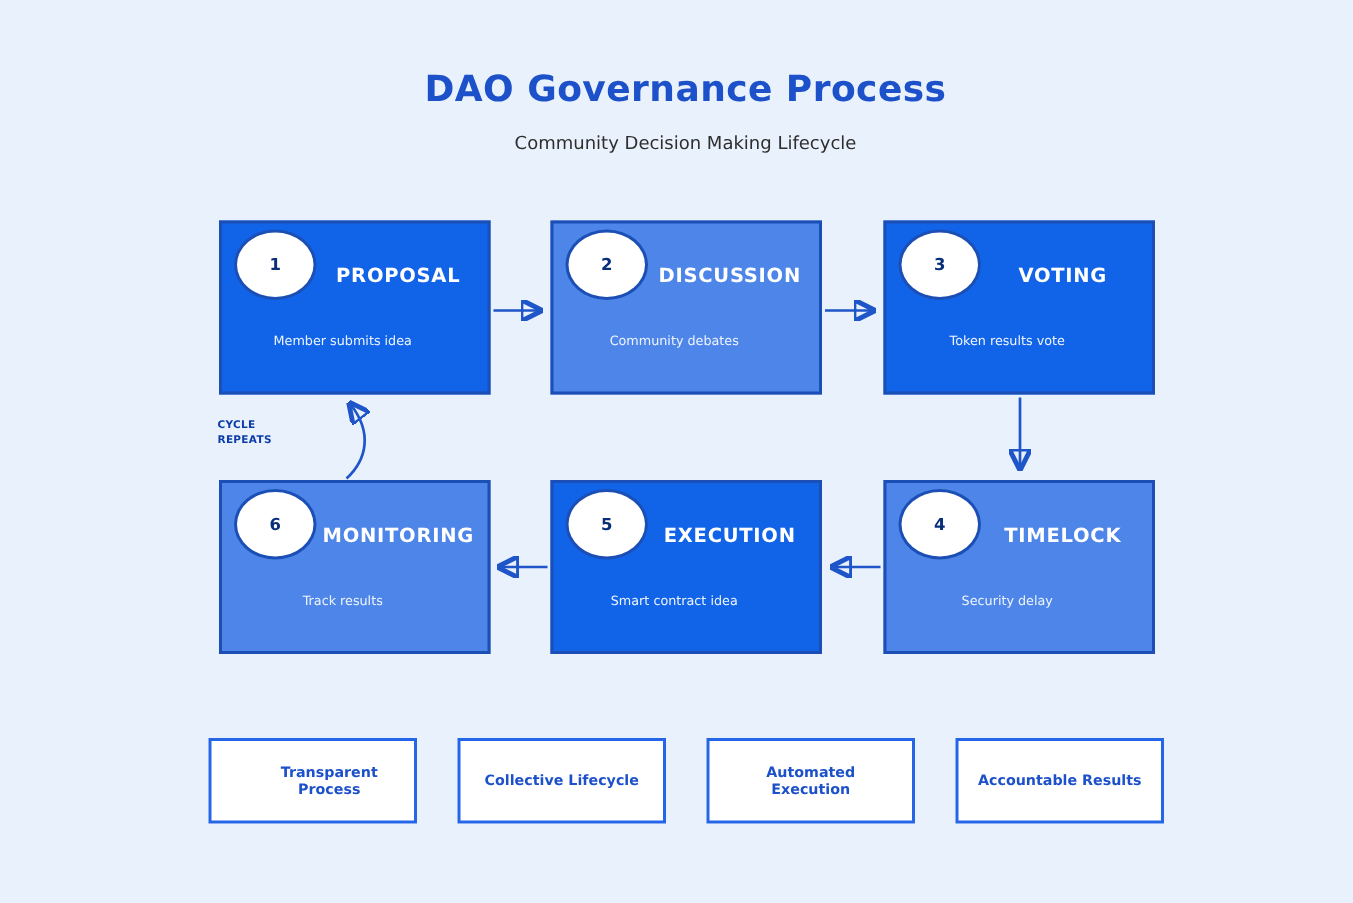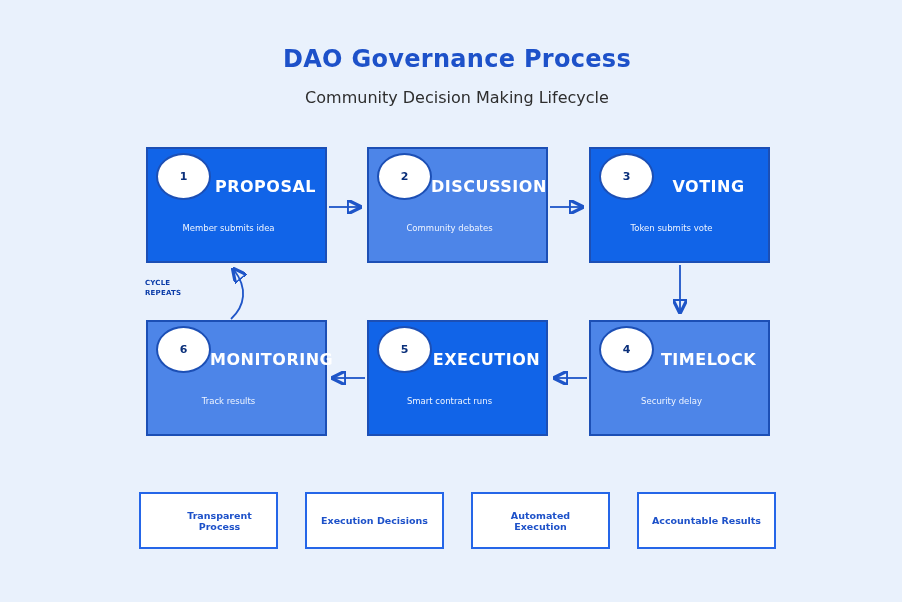--- a/index.html
+++ b/index.html
@@ -21,21 +21,21 @@
   }
   #canvas{position:relative;width:902px;height:602px;text-decoration:underline;}
 
   .title{
     position:absolute;left:12px;width:890px;top:45px;
     text-align:center;font-size:24px;font-weight:bold;
     color:var(--title-text);letter-spacing:0.3px;
   }
   .subtitle{
     position:absolute;left:12px;width:890px;top:88px;
-    text-align:center;font-size:16px;color:#2e2e2e;
+    text-align:center;font-size:12px;color:#2e2e2e;
   }
 
   .step{
     position:absolute;width:181px;height:116px;
     border:2px solid var(--node-border);
     box-sizing:border-box;
   }
   .step.dark{background:var(--node-dark);}
   .step.light{background:var(--node-light);}
   .pos-a{left:146px;top:147px;}
@@ -48,21 +48,21 @@
   .badge{
     position:absolute;left:8px;top:4px;width:55px;height:47px;
     background:#ffffff;border:2px solid var(--node-border);
     border-radius:50%;box-sizing:border-box;
     display:flex;align-items:center;justify-content:center;
     font-size:11px;font-weight:bold;color:var(--badge-text);
   }
   .step-label{
     position:absolute;left:62px;right:4px;top:28px;
     text-align:center;color:#ffffff;font-weight:bold;
-    font-size:16px;letter-spacing:0.5px;
+    font-size:13px;letter-spacing:0.5px;
   }
   .step-desc{
     position:absolute;left:0;right:16px;top:74px;
     text-align:center;color:#eef4ff;font-size:8.5px;
   }
 
   .cycle-label{
     position:absolute;left:145px;top:279px;width:44px;
     font-size:7px;font-weight:bold;
     color:#0b3ca8;line-height:1.4;letter-spacing:0.2px;
@@ -100,33 +100,33 @@
 
   <div class="step light pos-b">
     <div class="badge">2</div>
     <div class="step-label">DISCUSSION</div>
     <div class="step-desc">Community debates</div>
   </div>
 
   <div class="step dark pos-c">
     <div class="badge">3</div>
     <div class="step-label">VOTING</div>
-    <div class="step-desc">Token submits vote</div>
+    <div class="step-desc">Token results vote</div>
   </div>
 
   <div class="step light pos-d">
     <div class="badge">4</div>
     <div class="step-label">TIMELOCK</div>
     <div class="step-desc">Security delay</div>
   </div>
 
   <div class="step dark pos-e">
     <div class="badge">5</div>
     <div class="step-label">EXECUTION</div>
-    <div class="step-desc">Smart contract runs</div>
+    <div class="step-desc">Smart contract idea</div>
   </div>
 
   <div class="step light pos-f">
     <div class="badge">6</div>
     <div class="step-label">MONITORING</div>
     <div class="step-desc">Track results</div>
   </div>
 
   <div class="cycle-label">CYCLE REPEATS</div>
 
@@ -138,17 +138,17 @@
     </defs>
     <line x1="329" y1="207" x2="359" y2="207" marker-end="url(#ah)"></line>
     <line x1="550" y1="207" x2="581" y2="207" marker-end="url(#ah)"></line>
     <line x1="680" y1="265" x2="680" y2="311" marker-end="url(#ah)"></line>
     <line x1="587" y1="378" x2="556" y2="378" marker-end="url(#ah)"></line>
     <line x1="365" y1="378" x2="334" y2="378" marker-end="url(#ah)"></line>
     <path d="M 231 319 C 245 306 248 288 234 270" marker-end="url(#ah)"></path>
   </svg>
 
   <div class="chip chip-1">Transparent Process</div>
-  <div class="chip chip-2">Execution Decisions</div>
+  <div class="chip chip-2">Collective Lifecycle</div>
   <div class="chip chip-3">Automated Execution</div>
   <div class="chip chip-4">Accountable Results</div>
 
 </div>
 
 </body></html>

